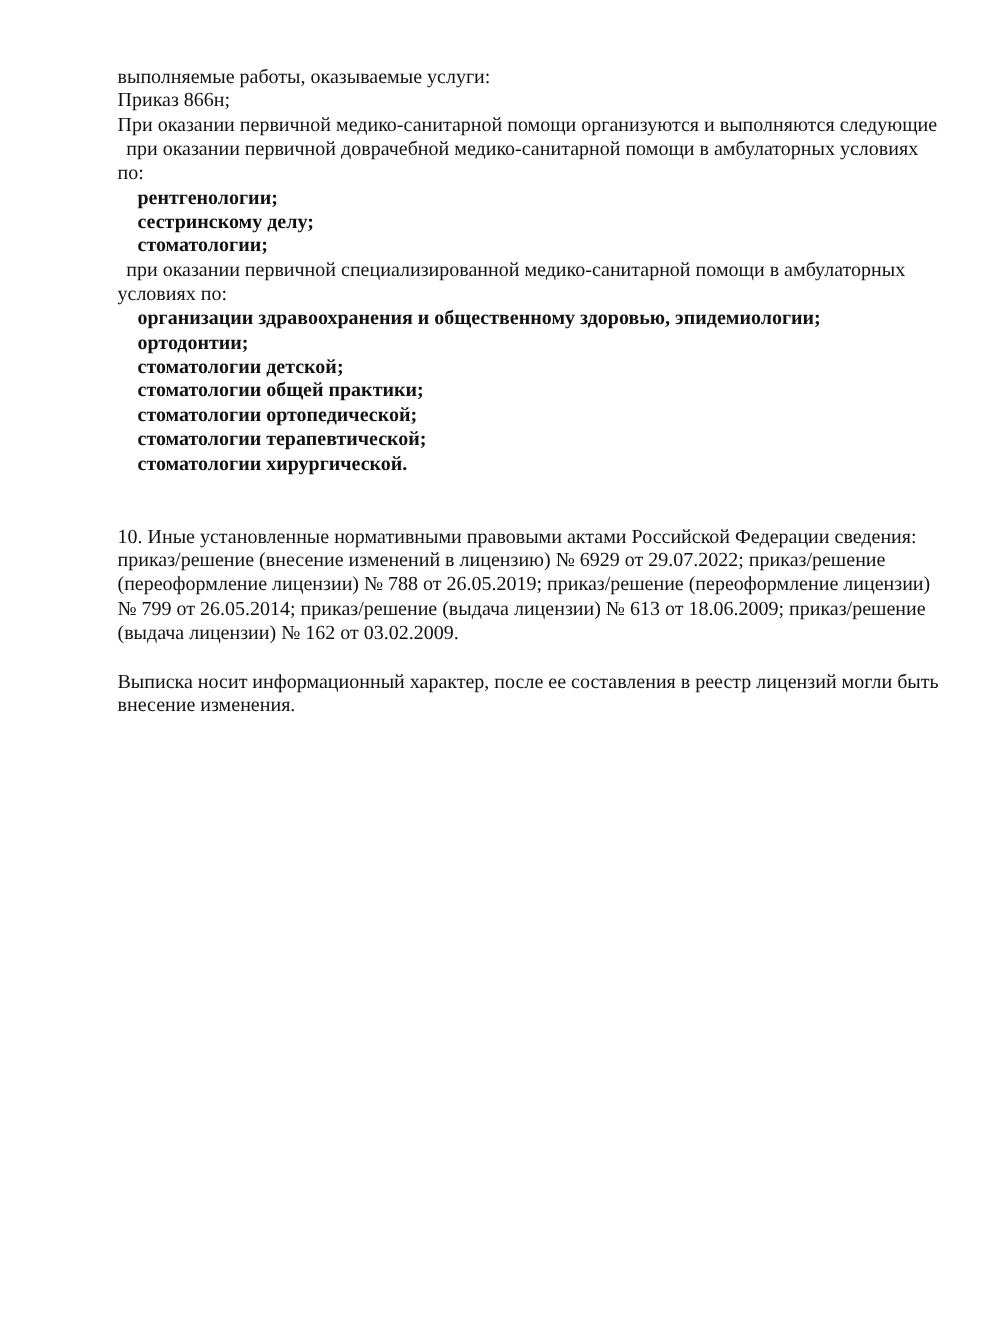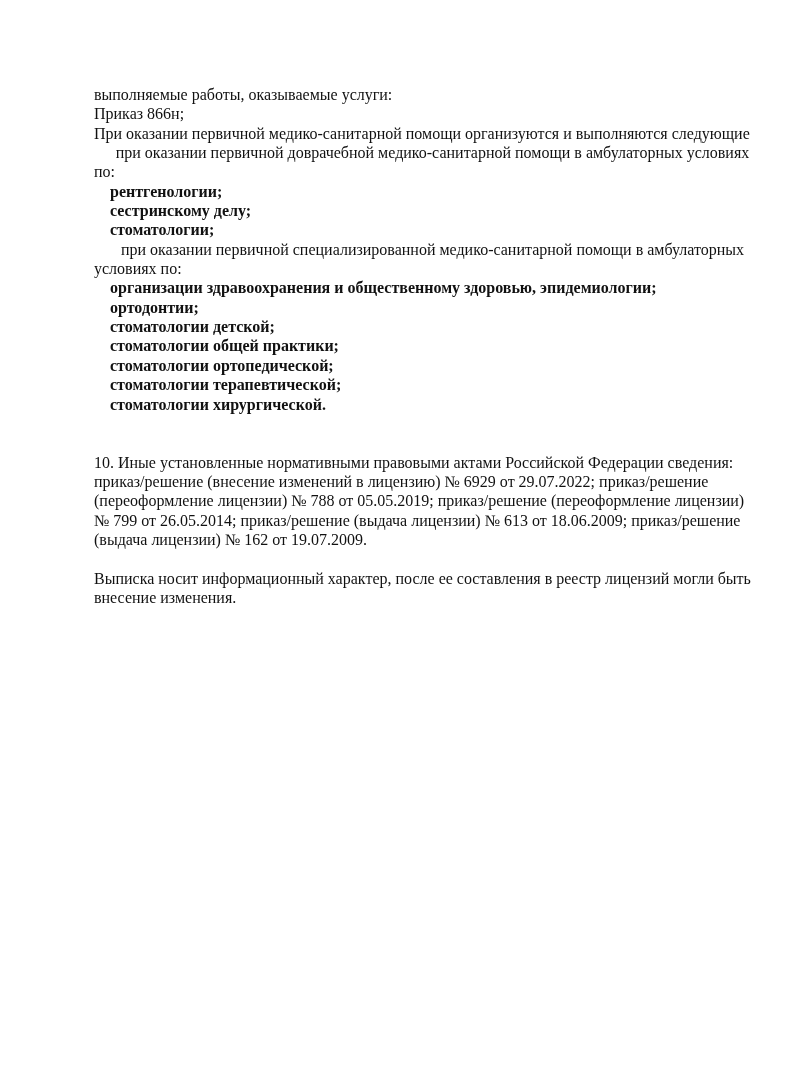--- a/index.html
+++ b/index.html
@@ -9,37 +9,37 @@
     }
     body {
       width: 800px;
       height: 1065px;
       position: relative;
       overflow: hidden;
     }
     .page {
       position: absolute;
       left: 94px;
-      top: 85px;
+      top: 52px;
       width: 670px;
       font-family: "Liberation Serif", "DejaVu Serif", serif;
       font-size: 16px;
       line-height: 19.35px;
       color: #111111;
     }
     .line {
       white-space: pre;
       display: block;
       height: 19.35px;
     }
     .blank {
       display: block;
       height: 19.35px;
     }
-    .ind1 { padding-left: 7px; text-align: center; }
+    .ind1 { padding-left: 7px; }
     .ind2 { padding-left: 16px; font-weight: bold; }
   </style>
 </head>
 <body>
 
 <div class="page">
 
   <span class="line">выполняемые работы, оказываемые услуги:</span>
   <span class="line">Приказ 866н;</span>
   <span class="line">При оказании первичной медико-санитарной помощи организуются и выполняются следующие</span>
@@ -60,22 +60,22 @@
   <span class="line ind2">стоматологии терапевтической;</span>
   <span class="line ind2">стоматологии хирургической.</span>
 
   <span class="blank"></span>
 
 
   <span class="blank"></span>
 
   <span class="line">10. Иные установленные нормативными правовыми актами Российской Федерации сведения:</span>
   <span class="line">приказ/решение (внесение изменений в лицензию) № 6929 от 29.07.2022; приказ/решение</span>
-  <span class="line">(переоформление лицензии) № 788 от 05.05.2019; приказ/решение (переоформление лицензии)</span>
+  <span class="line">(переоформление лицензии) № 788 от 26.05.2019; приказ/решение (переоформление лицензии)</span>
   <span class="line">№ 799 от 26.05.2014; приказ/решение (выдача лицензии) № 613 от 18.06.2009; приказ/решение</span>
-  <span class="line">(выдача лицензии) № 162 от 19.07.2009.</span>
+  <span class="line">(выдача лицензии) № 162 от 03.02.2009.</span>
 
   <span class="blank"></span>
 
   <span class="line">Выписка носит информационный характер, после ее составления в реестр лицензий могли быть</span>
   <span class="line">внесение изменения.</span>
 
 </div>
 
 </body></html>

